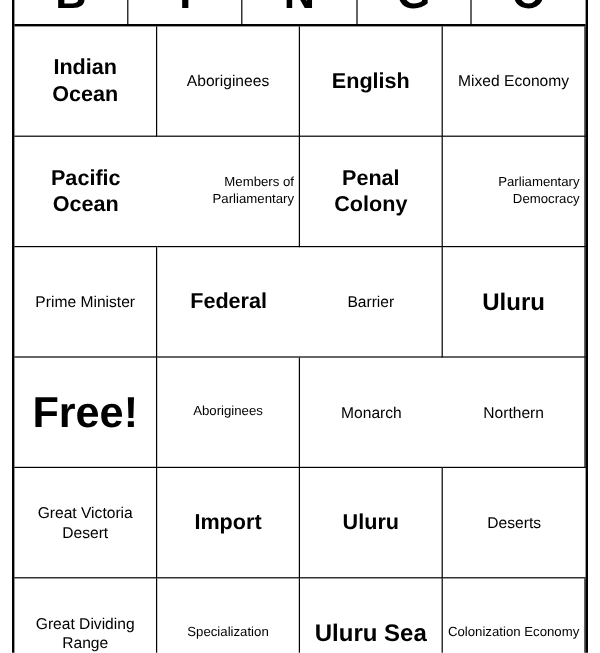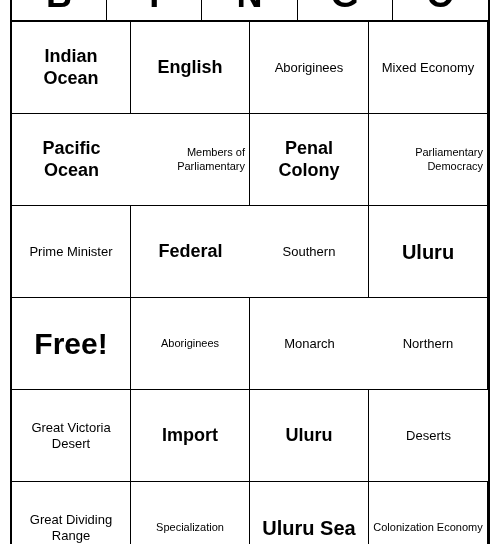--- a/index.html
+++ b/index.html
@@ -54,21 +54,21 @@
     }
     .cell-text {
       font-size: 13px;
       line-height: 1.2;
     }
     .cell-text.large {
       font-size: 20px;
       font-weight: bold;
     }
     .cell-text.xlarge {
-      font-size: 30px;
+      font-size: 36px;
       font-weight: bold;
     }
     .cell-text.medium {
       font-size: 18px;
       font-weight: bold;
     }
     .cell-text.small {
       font-size: 11px;
       text-align: right;
     }
@@ -82,24 +82,24 @@
       <div class="bingo-header-cell">I</div>
       <div class="bingo-header-cell">N</div>
       <div class="bingo-header-cell">G</div>
       <div class="bingo-header-cell">O</div>
     </div>
   <div class="bingo-grid">
   <div class="bingo-cell">
         <span class="cell-text medium">Indian Ocean</span>
       </div>
       <div class="bingo-cell">
-        <span class="cell-text medium">English</span>
+        <span class="cell-text">Aboriginees</span>
       </div>
       <div class="bingo-cell">
-        <span class="cell-text">Aboriginees</span>
+        <span class="cell-text medium">English</span>
       </div>
       <div class="bingo-cell">
         <span class="cell-text">Mixed Economy</span>
       </div>
       <div class="bingo-cell">
         <span class="cell-text medium">Pacific Ocean</span>
       </div>
       <div class="bingo-cell">
         <span class="cell-text small">Members of Parliamentary</span>
       </div>
@@ -109,21 +109,21 @@
       <div class="bingo-cell">
         <span class="cell-text small">Parliamentary Democracy</span>
       </div>
       <div class="bingo-cell">
         <span class="cell-text">Prime Minister</span>
       </div>
       <div class="bingo-cell">
         <span class="cell-text medium">Federal</span>
       </div>
       <div class="bingo-cell">
-        <span class="cell-text">Southern</span>
+        <span class="cell-text">Barrier</span>
       </div>
       <div class="bingo-cell">
         <span class="cell-text large">Uluru</span>
       </div>
       <div class="bingo-cell">
         <span class="cell-text xlarge">Free!</span>
       </div>
       <div class="bingo-cell">
         <span class="cell-text small">Aboriginees</span>
       </div>

